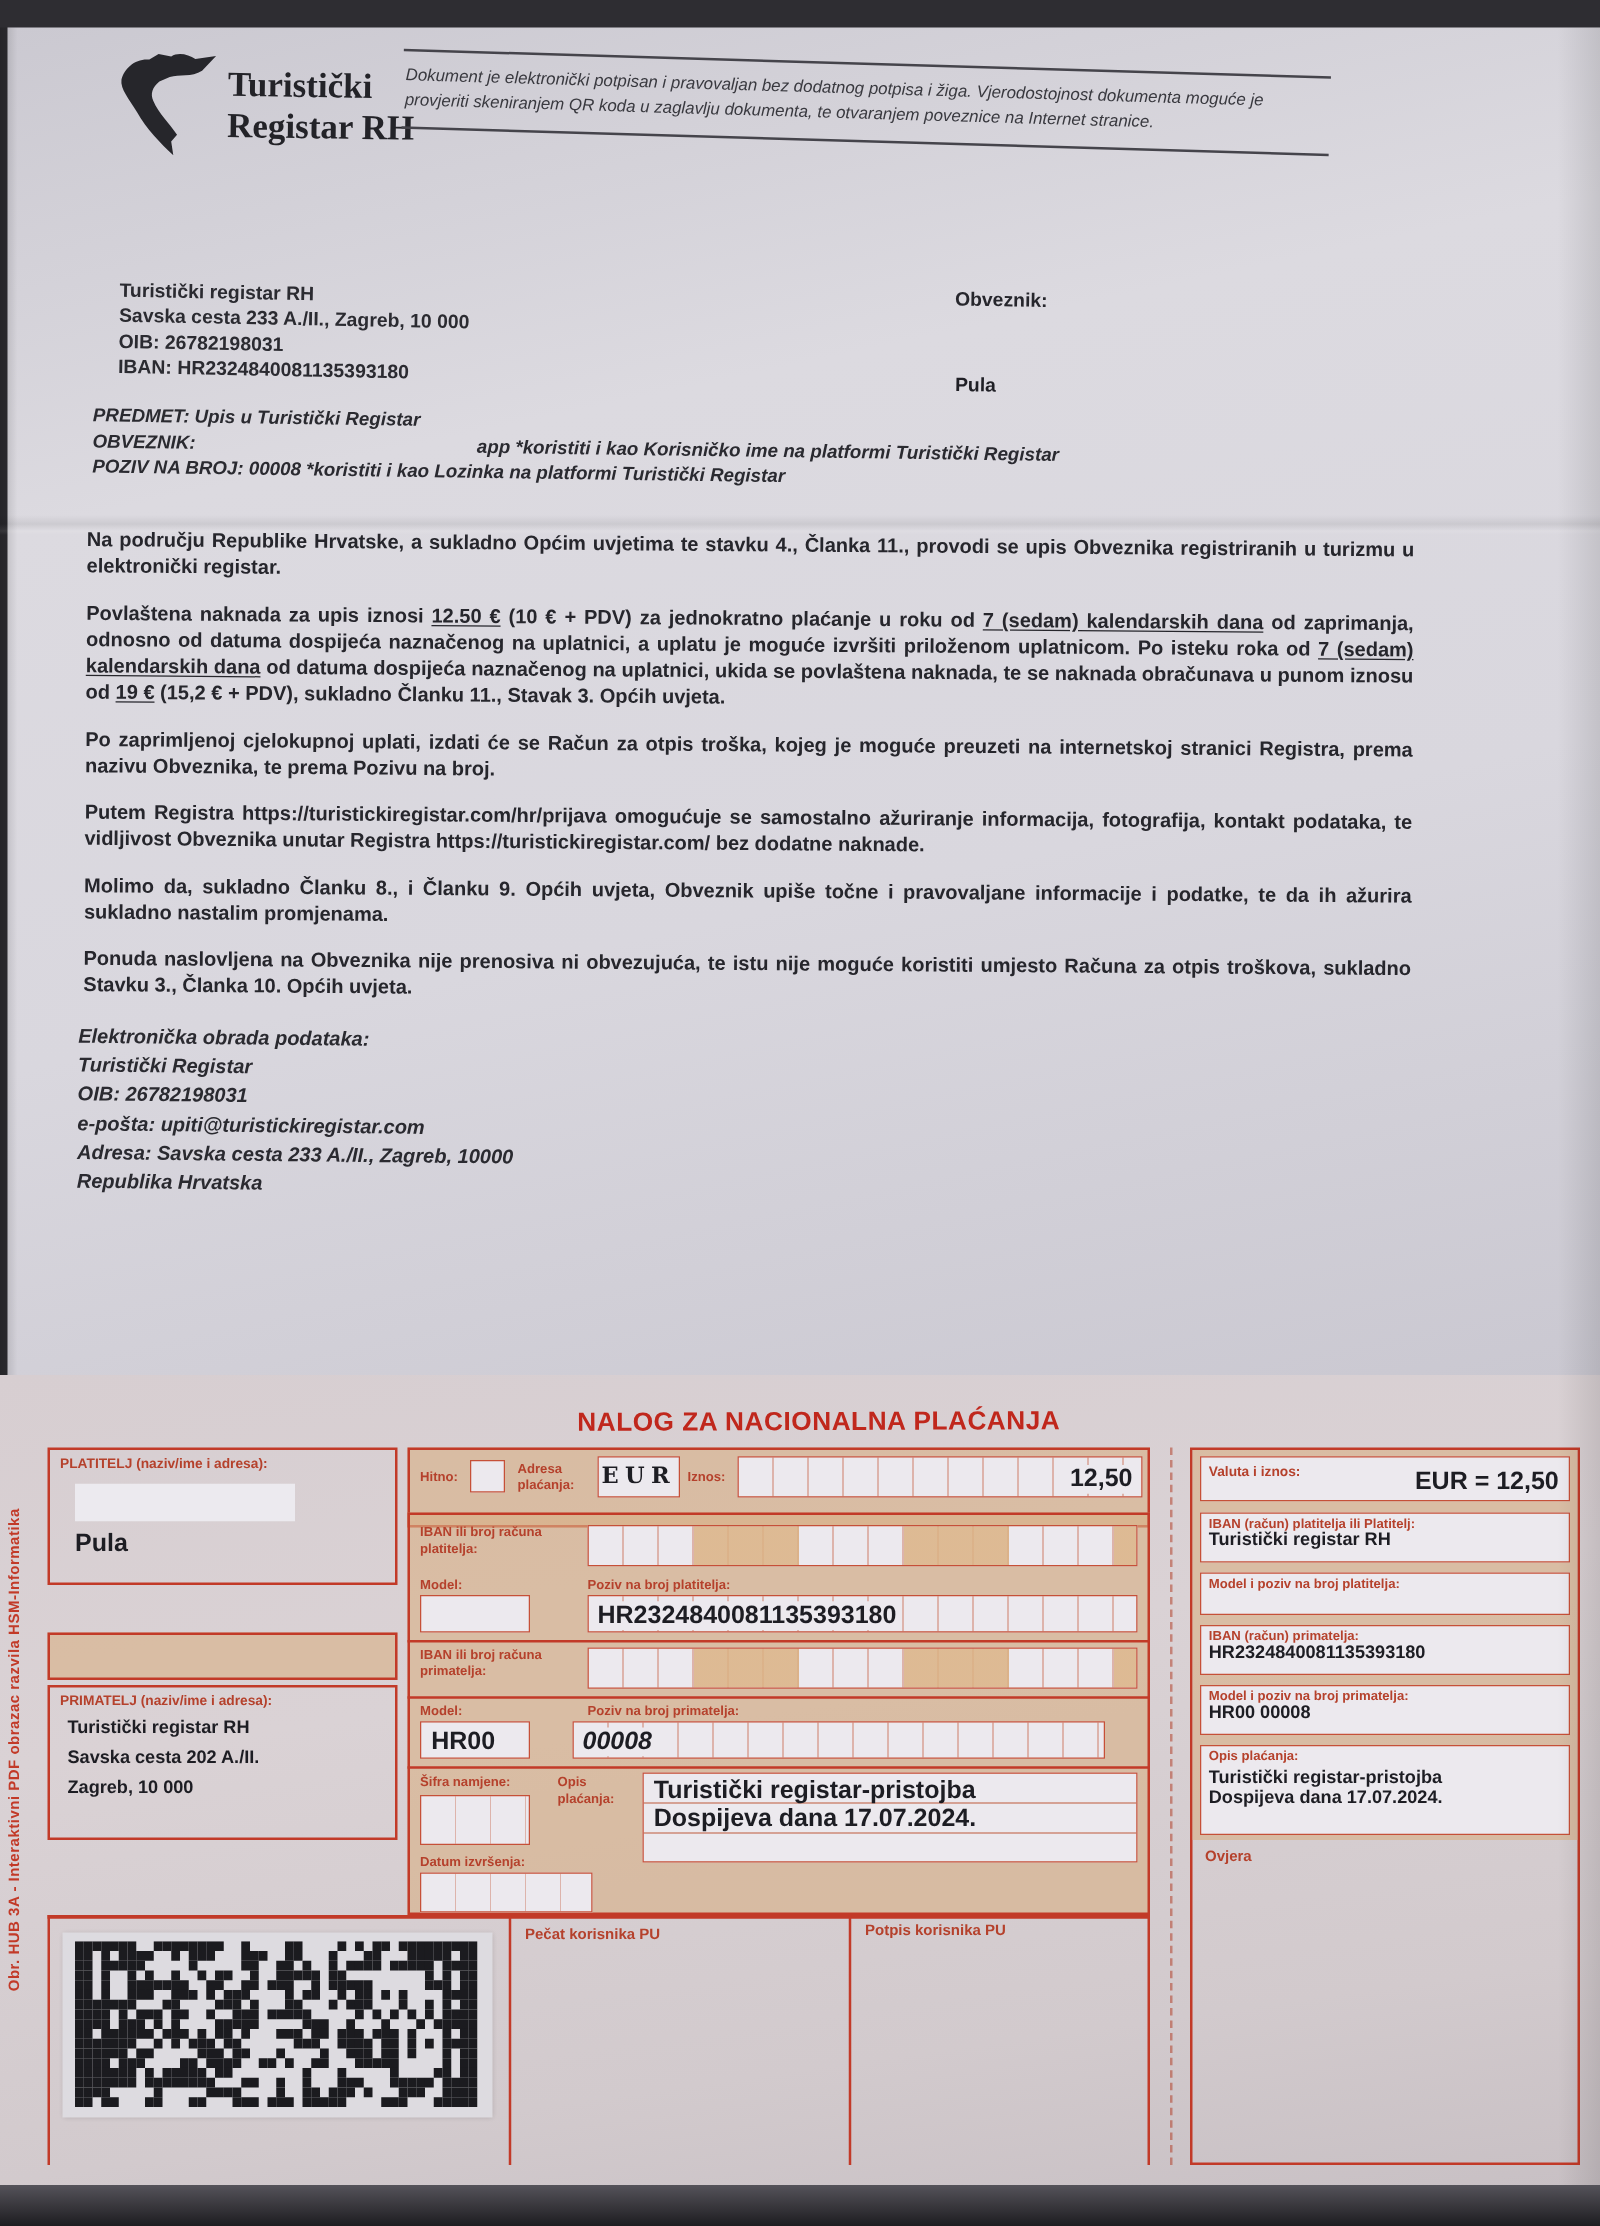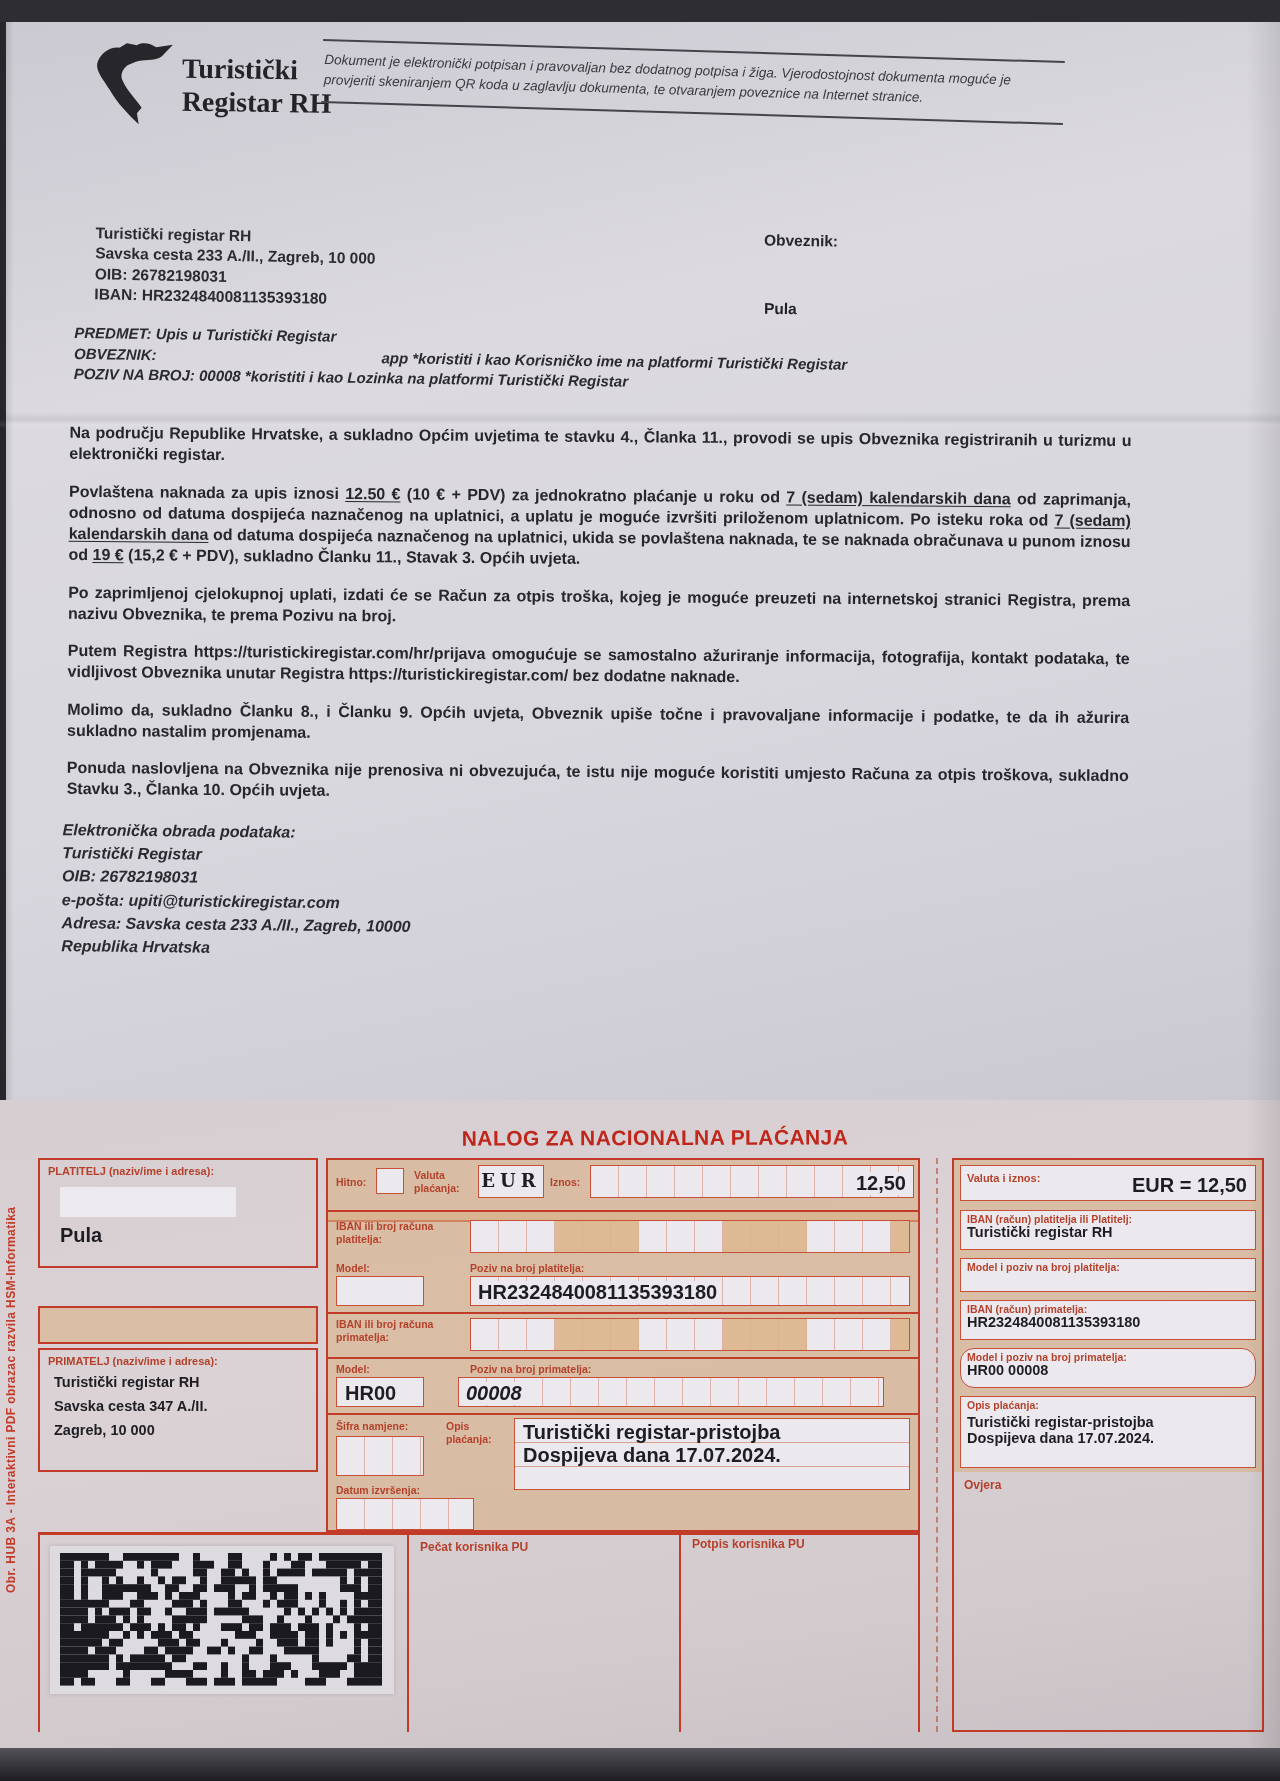--- a/index.html
+++ b/index.html
@@ -133,28 +133,28 @@
     <div class="rl" style="position:absolute;left:8px;top:5px;font-size:11px;">PLATITELJ (naziv/ime i adresa):</div>
     <div class="redact" style="left:20px;top:27px;width:176px;height:30px;"></div>
     <div class="val" style="position:absolute;left:20px;top:64px;">Pula</div>
   </div>
 
   <div class="tanfill" style="left:38px;top:1306px;width:280px;height:38px;border:2px solid #c23a28;"></div>
 
   <div class="rbox" style="left:38px;top:1348px;width:280px;height:124px;">
     <div class="rl" style="position:absolute;left:8px;top:5px;font-size:11px;">PRIMATELJ (naziv/ime i adresa):</div>
     <div class="val" style="position:absolute;left:14px;top:24px;font-size:14.5px;">Turistički registar RH</div>
-    <div class="val" style="position:absolute;left:14px;top:48px;font-size:14.5px;">Savska cesta 347 A./II.</div>
+    <div class="val" style="position:absolute;left:14px;top:48px;font-size:14.5px;">Savska cesta 202 A./II.</div>
     <div class="val" style="position:absolute;left:14px;top:72px;font-size:14.5px;">Zagreb, 10 000</div>
   </div>
 
   <div class="rbox tanfill" style="left:326px;top:1158px;width:594px;height:64px;">
     <div class="rl" style="position:absolute;left:8px;top:16px;">Hitno:</div>
     <div class="whitebox" style="left:48px;top:8px;width:28px;height:26px;"></div>
-    <div class="rl" style="position:absolute;left:86px;top:9px;width:54px;">Valuta plaćanja:</div>
+    <div class="rl" style="position:absolute;left:86px;top:9px;width:54px;">Adresa plaćanja:</div>
     <div class="whitebox" style="left:150px;top:5px;width:66px;height:33px;text-align:center;font-family:'DejaVu Serif',serif;font-weight:700;font-size:18px;color:#1d1d23;letter-spacing:5px;padding-top:4px;">EUR</div>
     <div class="rl" style="position:absolute;left:222px;top:16px;">Iznos:</div>
     <div class="comb" style="left:262px;top:5px;width:324px;height:33px;">
       <div class="val" style="position:absolute;right:5px;top:6px;background:#ece9ee;padding:0 2px;">12,50</div>
     </div>
   </div>
 
   <div class="rbox tanfill" style="left:326px;top:1210px;width:594px;height:322px;">
 
     <div class="rl" style="position:absolute;left:8px;top:8px;width:110px;">IBAN ili broj računa platitelja:</div>
@@ -664,21 +664,21 @@
       <div class="rl">IBAN (račun) platitelja ili Platitelj:</div>
       <div class="val" style="font-size:14.5px;margin-top:-2px;">Turistički registar RH</div>
     </div>
     <div class="talon-box" style="left:6px;top:98px;width:296px;height:34px;">
       <div class="rl">Model i poziv na broj platitelja:</div>
     </div>
     <div class="talon-box" style="left:6px;top:140px;width:296px;height:40px;">
       <div class="rl">IBAN (račun) primatelja:</div>
       <div class="val" style="font-size:14.5px;margin-top:-2px;">HR2324840081135393180</div>
     </div>
-    <div class="talon-box" style="left:6px;top:188px;width:296px;height:40px;border-radius:14px;">
+    <div class="talon-box" style="left:6px;top:188px;width:296px;height:40px;">
       <div class="rl">Model i poziv na broj primatelja:</div>
       <div class="val" style="font-size:14.5px;margin-top:-2px;">HR00 00008</div>
     </div>
     <div class="talon-box" style="left:6px;top:236px;width:296px;height:72px;">
       <div class="rl">Opis plaćanja:</div>
       <div class="val" style="font-size:14.5px;margin-top:2px;">Turistički registar-pristojba</div>
       <div class="val" style="font-size:14.5px;">Dospijeva dana 17.07.2024.</div>
     </div>
     <div class="rl" style="position:absolute;left:10px;top:318px;font-size:12px;">Ovjera</div>
   </div>

